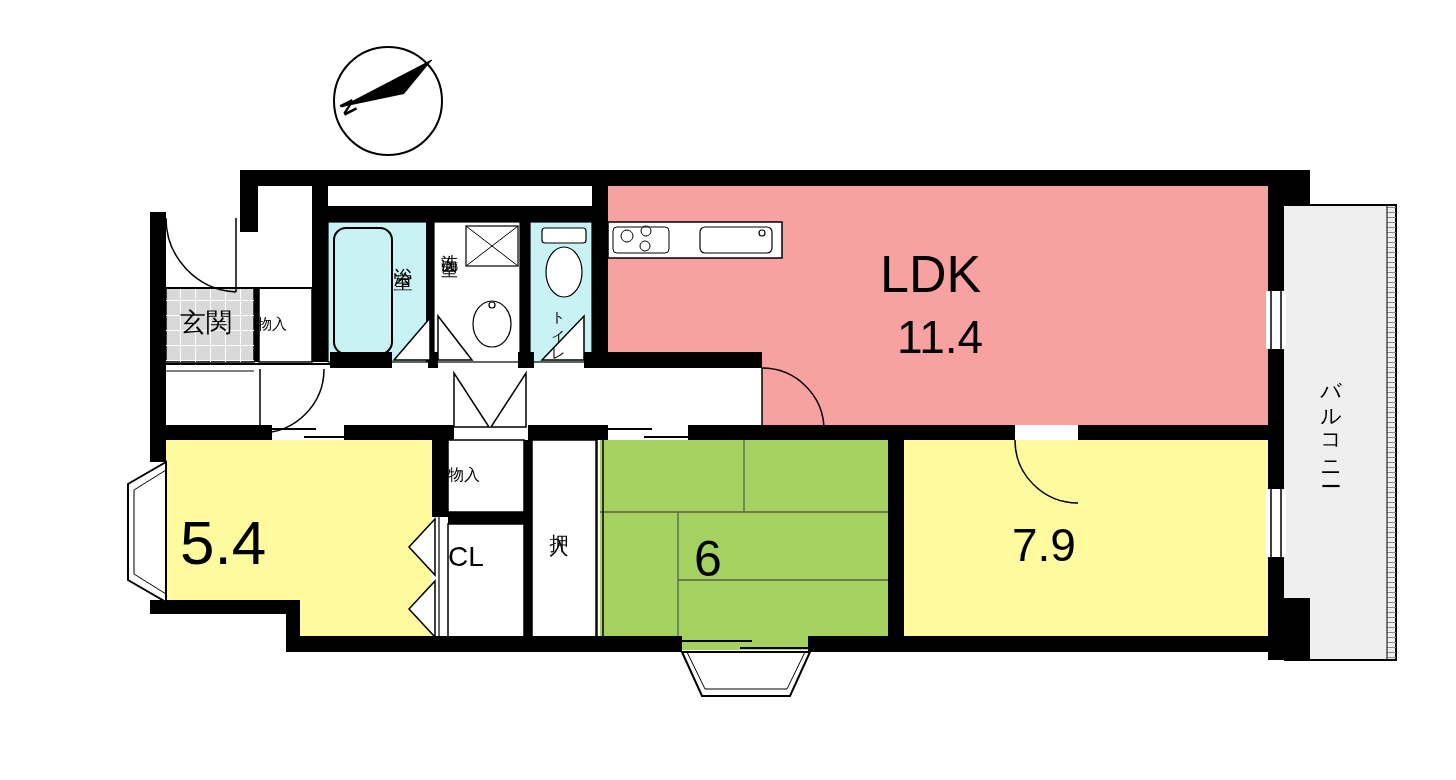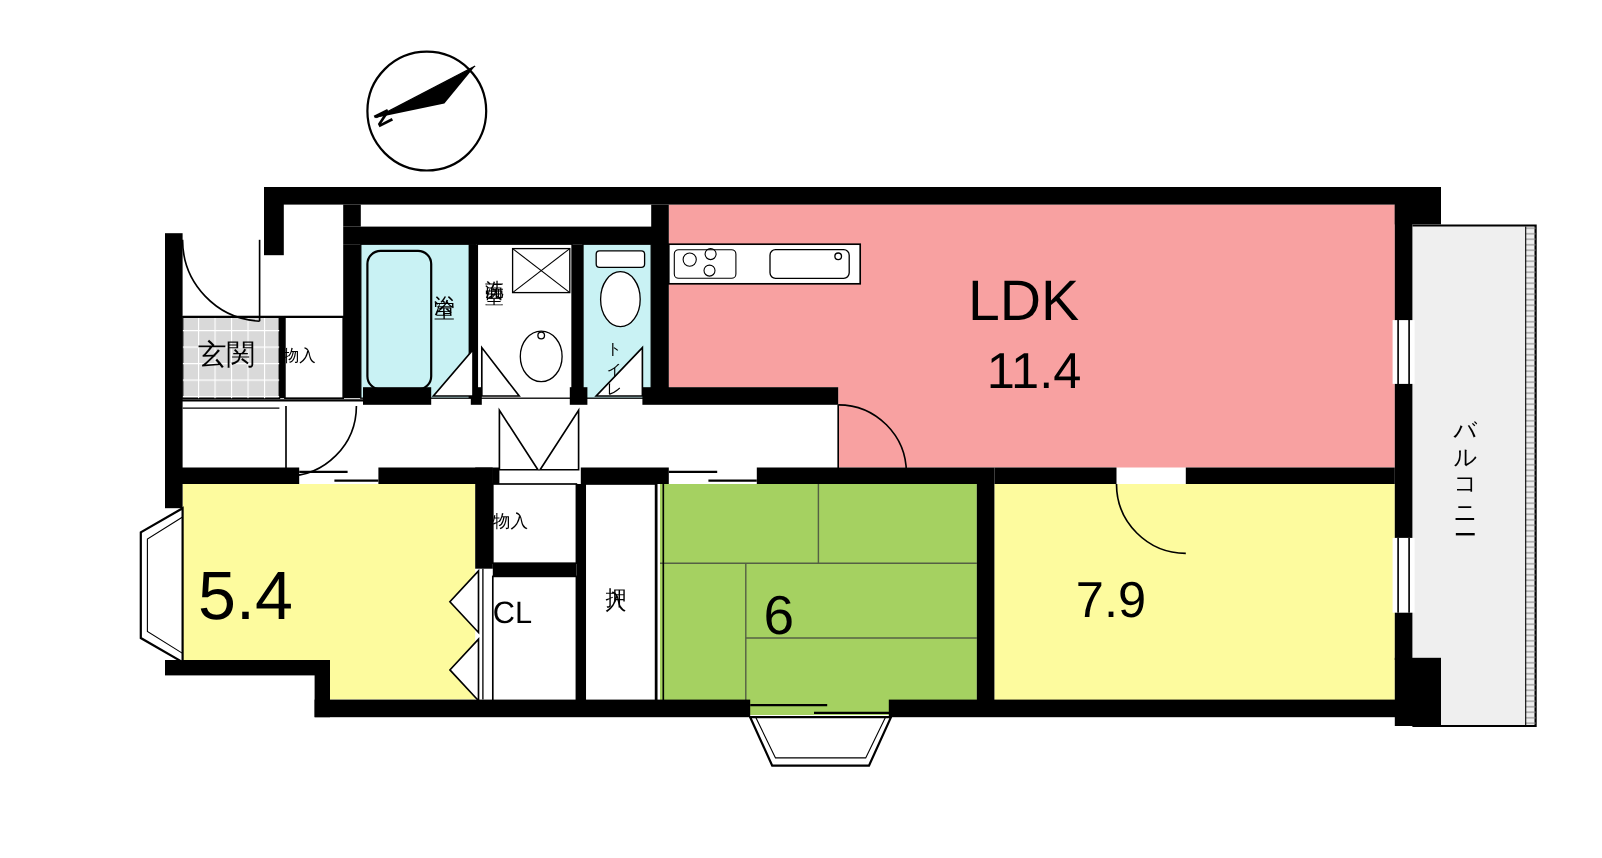--- a/index.html
+++ b/index.html
@@ -169,15 +169,15 @@
 <div class="lbl vert" style="left:441px;top:241px;font-size:17px;">洗面室</div>
 <div class="lbl vert" style="left:552px;top:301px;font-size:14px;">トイレ</div>
 <div class="lbl ctr" style="left:880px;top:248px;width:300px;font-size:52px;">LDK</div>
 <div class="lbl ctr" style="left:897px;top:314px;width:300px;font-size:46px;">11.4</div>
 <div class="lbl vert" style="left:1321px;top:367px;font-size:21px;">バルコニー</div>
 <div class="lbl ctr" style="left:180px;top:512px;width:224px;font-size:62px;">5.4</div>
 <div class="lbl ctr" style="left:448px;top:467px;width:76px;font-size:16px;">物入</div>
 <div class="lbl ctr" style="left:448px;top:543px;width:76px;font-size:28px;">CL</div>
 <div class="lbl vert" style="left:550px;top:519px;font-size:19px;">押入</div>
 <div class="lbl ctr" style="left:694px;top:534px;width:104px;font-size:50px;">6</div>
-<div class="lbl ctr" style="left:978px;top:522px;width:216px;font-size:46px;">7.9</div>
+<div class="lbl ctr" style="left:1012px;top:522px;width:216px;font-size:46px;">7.9</div>
 
 </div>
 
 </body></html>

